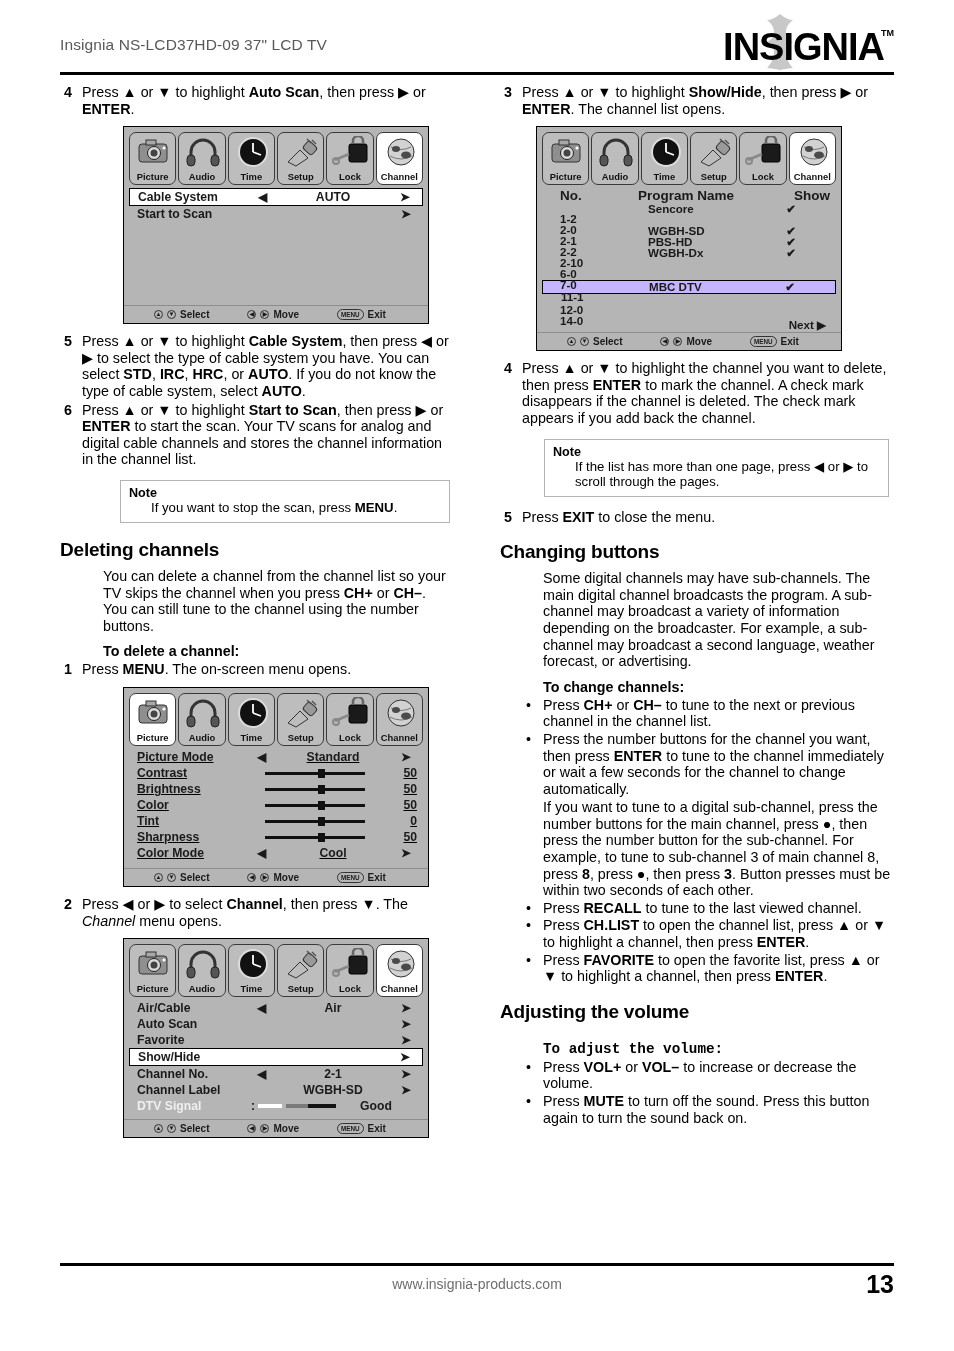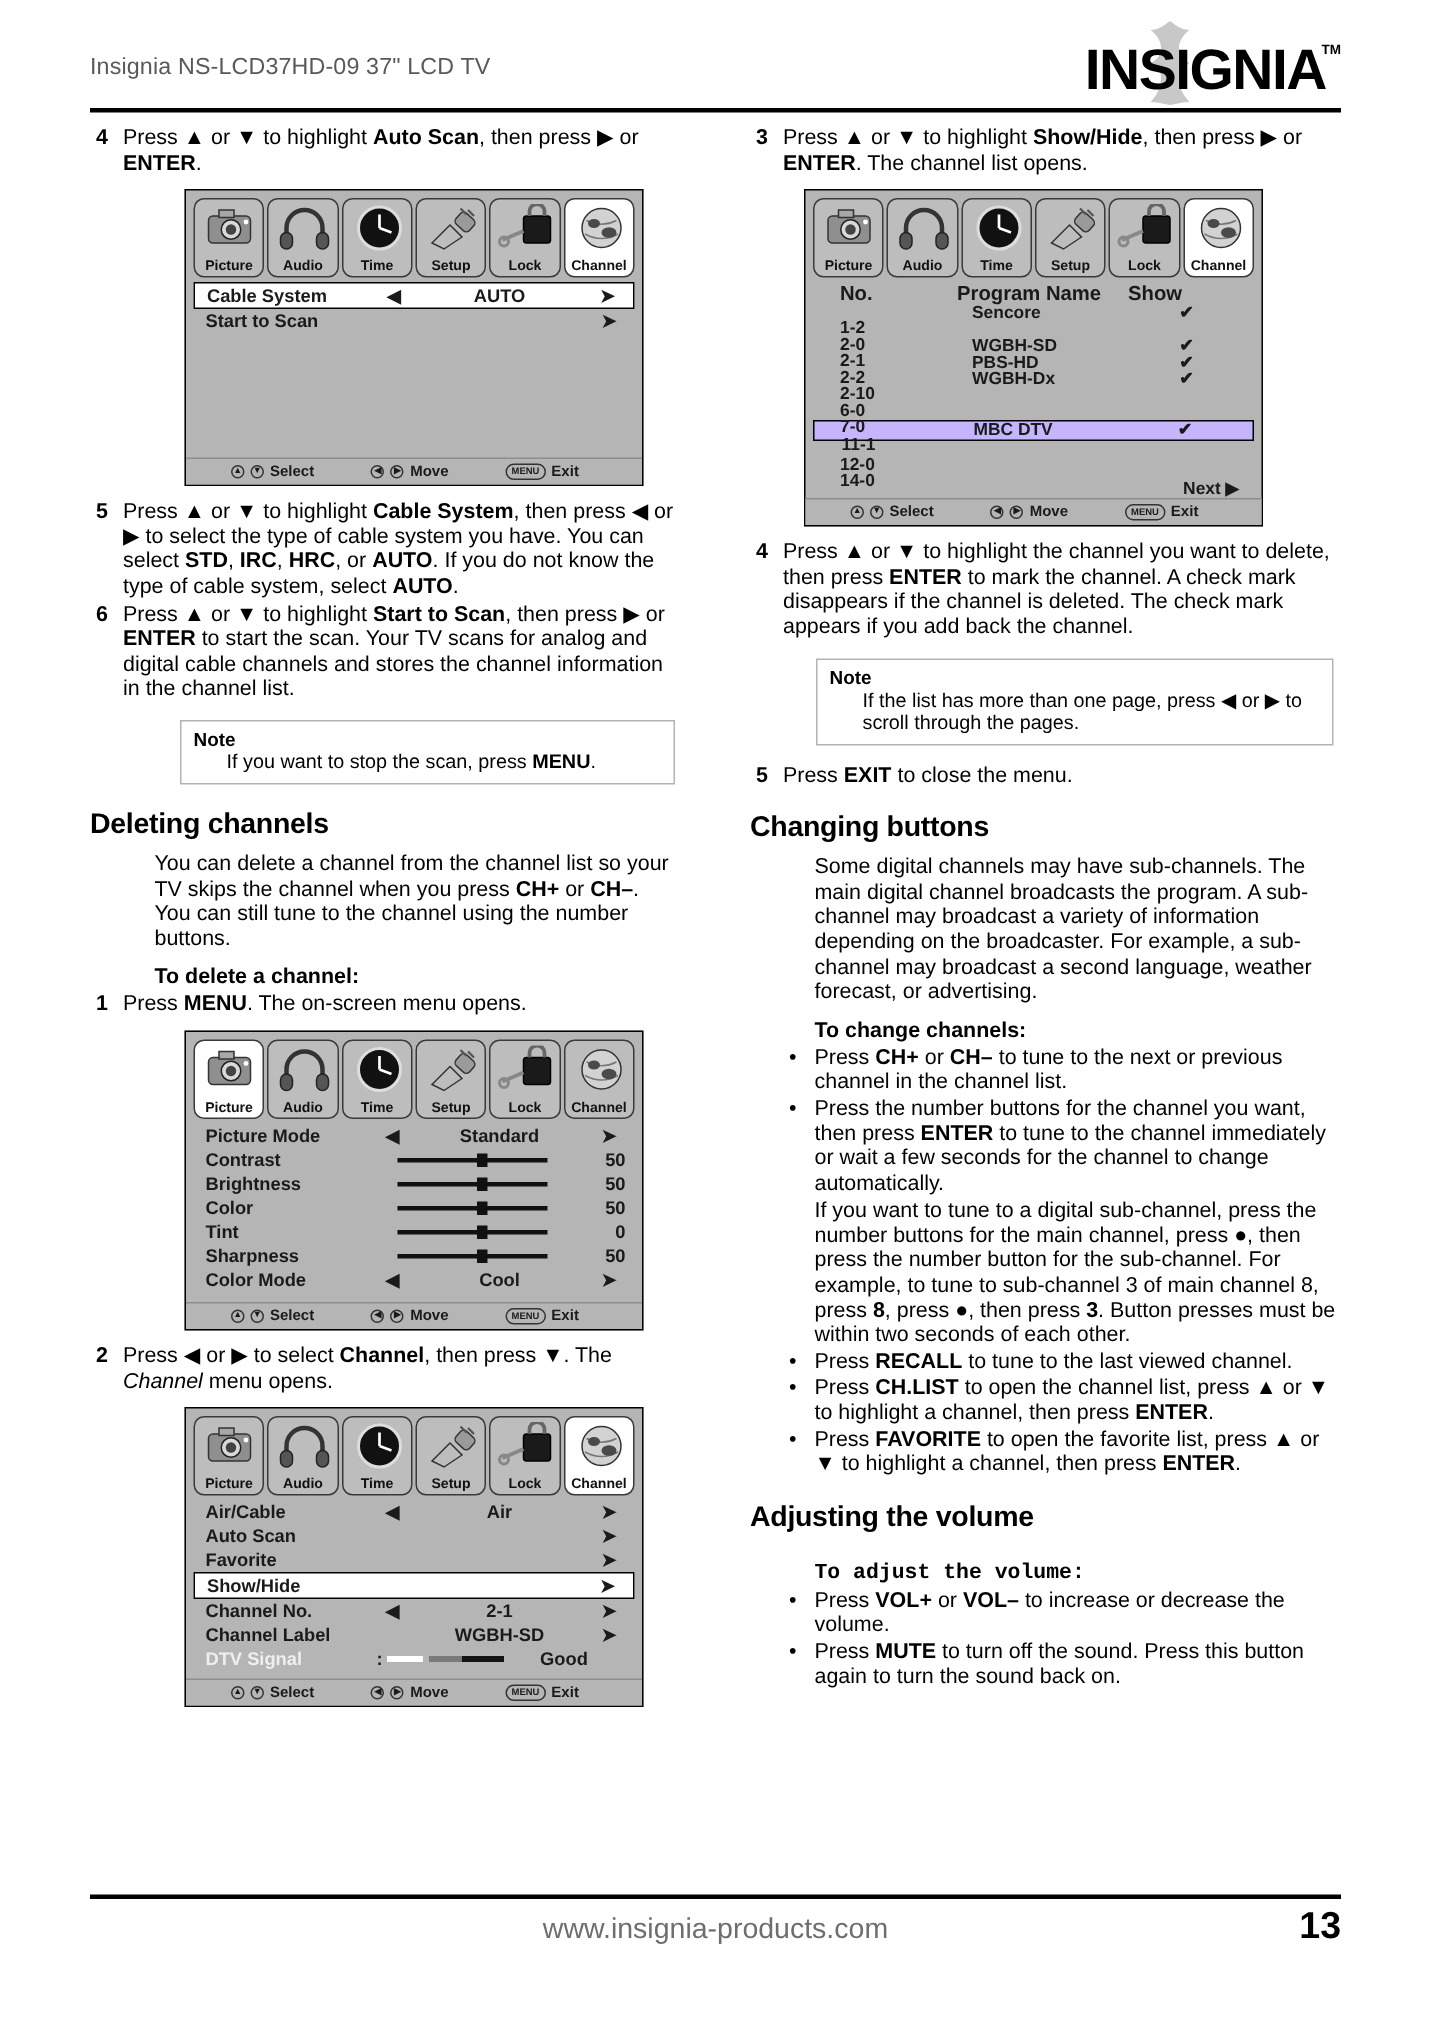--- a/index.html
+++ b/index.html
@@ -109,21 +109,21 @@
   .osd-slider {
     flex: 1; height: 14px; position: relative; margin: 0 8px;
   }
   .osd-slider .track { position:absolute; left: 8px; right: 14px; top: 6px; height: 3px; background: #111; }
   .osd-slider .knob { position:absolute; top: 3px; width: 7px; height: 9px; background:#111; }
 
   
   .cl-head { display:flex; font-size: 13.5px; font-weight:bold; padding: 1px 6px 0 10px; color:#1a1a1a;}
   .cl-head .c1 { width: 68px; text-align:left; padding-left:8px;}
   .cl-head .c2 { flex:1; text-align:left; padding-left:18px;}
-  .cl-head .c3 { width: 78px; text-align:left;}
+  .cl-head .c3 { width: 78px; text-align:right;}
   .cl-row { display:flex; font-size: 11.6px; font-weight:bold; height: 11px; line-height:11px; padding: 0 6px 0 10px; color:#1a1a1a;}
   .cl-row .c1 { width: 68px; padding-left:8px;margin-top:10px;}
   .cl-row .c2 { flex:1; padding-left:28px;}
   .cl-row .c3 { width: 78px; text-align:center;}
   .cl-row.sel { background:#c4b5fd; border:1.5px solid #000; height: 14px; line-height: 11px; }
   .cl-next { text-align:right; font-size:11.6px; font-weight:bold; padding: 2px 10px 0 0; color:#1a1a1a;}
 
   .osd-footer {
     border-top: 1px solid #8d8d8d; background:#b5b5b5;
     display:flex; align-items:center; height: 18px; padding-left: 30px; gap: 5px;
@@ -138,21 +138,21 @@
   }
   .keyround {
     display:inline-block; width:9px; height:9px; border:1px solid #333; border-radius:50%;
     font-size:6px; line-height:7px; text-align:center; background:#b5b5b5;
   }
 
   
   .footer-rule { position:absolute; left:60px; top:1263px; width:834px; height:3px; background:#000; }
   .footer-url {
     position:absolute; left:0; top:1276px; width:954px; text-align:center;
-    font-size: 19px; color:#6d6e71;
+    font-size: 14px; color:#6d6e71;
   }
   .footer-page {
     position:absolute; right:60px; top:1270px; font-size: 25px; font-weight: bold;
   }
   .signal-bar { display:inline-flex; align-items:center; height: 10px; }
   .sb { height: 4px; }
 </style>
 </head>
 <body>
 
@@ -339,21 +339,21 @@
         <div class="osd-tab">
           <svg class="osd-tab-icon" viewBox="0 0 40 33">
               <circle cx="20" cy="16" r="13" fill="#d2d2d2" stroke="#333"></circle>
               <path d="M10 11 q10 5 20 0 M9 20 q11 6 22 0" fill="none" stroke="#777"></path>
               <ellipse cx="15" cy="13" rx="4" ry="3" fill="#4a4a4a"></ellipse>
               <ellipse cx="25" cy="19" rx="5" ry="3.5" fill="#4a4a4a"></ellipse>
             </svg>
           <div class="osd-tab-label">Channel</div>
         </div>
       </div>
-      <div class="osd-body" style="min-height:122px;">
+      <div class="osd-body" style="min-height:122px;text-decoration:underline;">
         <div class="osd-row">
           <div class="osd-label">Picture Mode</div>
           <div class="osd-mid">
             <span class="osd-arrowL">◀</span>
             <span>Standard</span>
             <span class="osd-arrowR">➤</span>
           </div>
         </div>
         <div class="osd-row">
           <div class="osd-label">Contrast</div>

